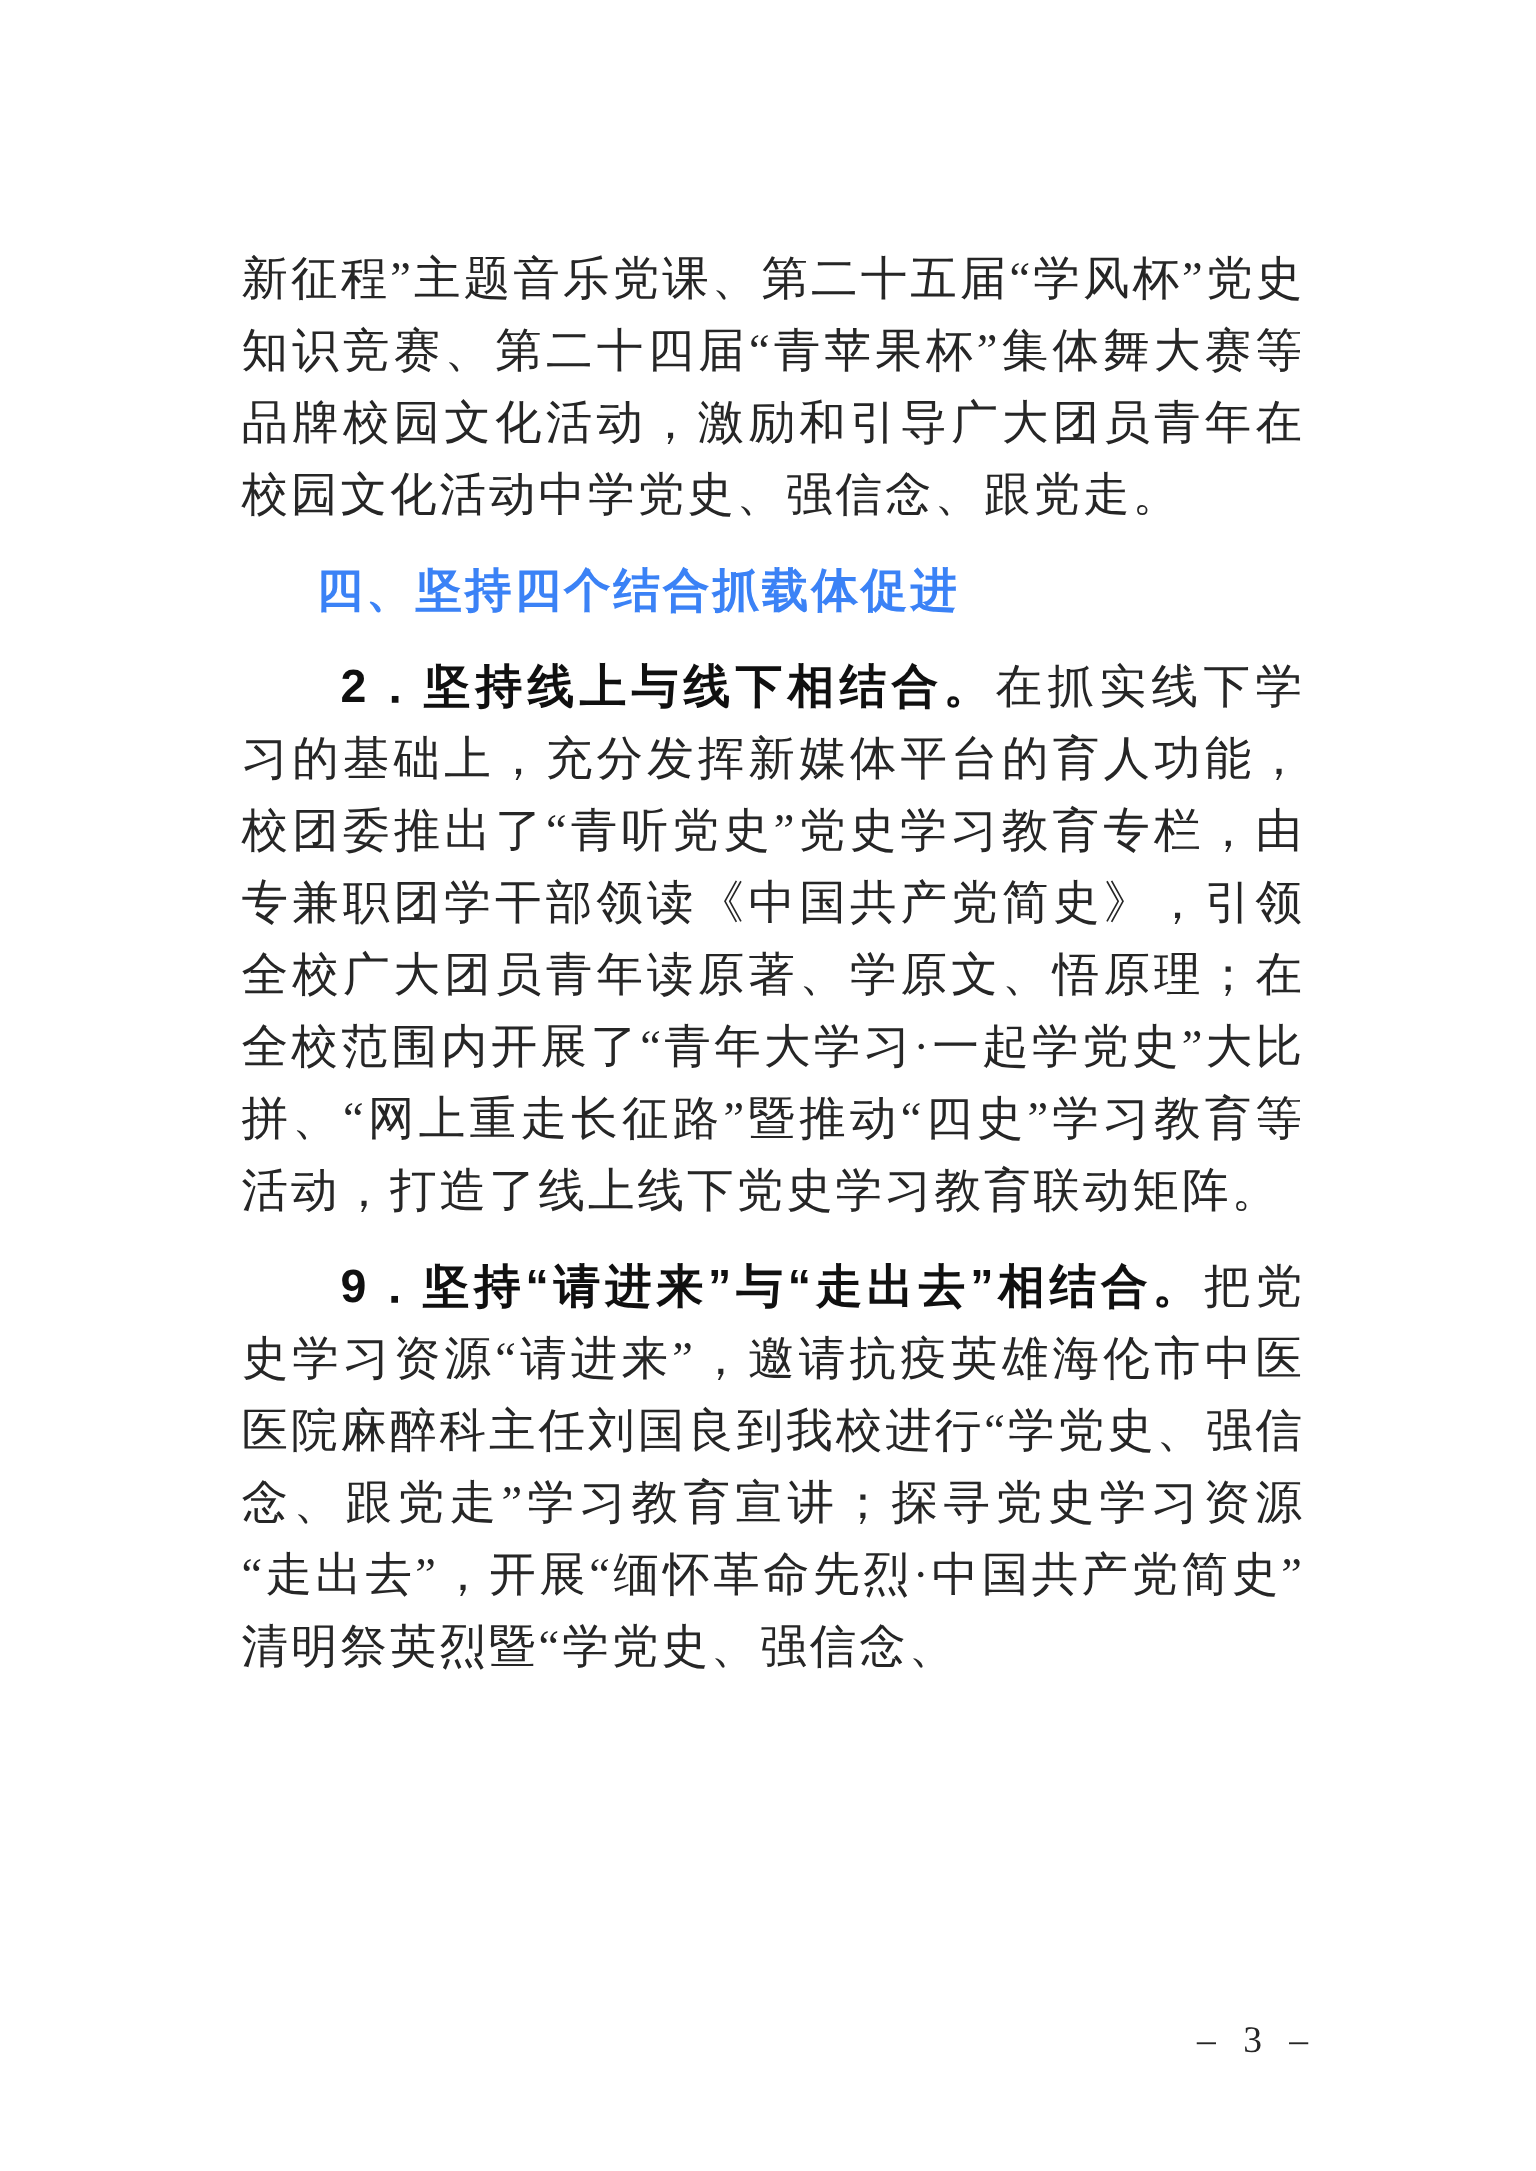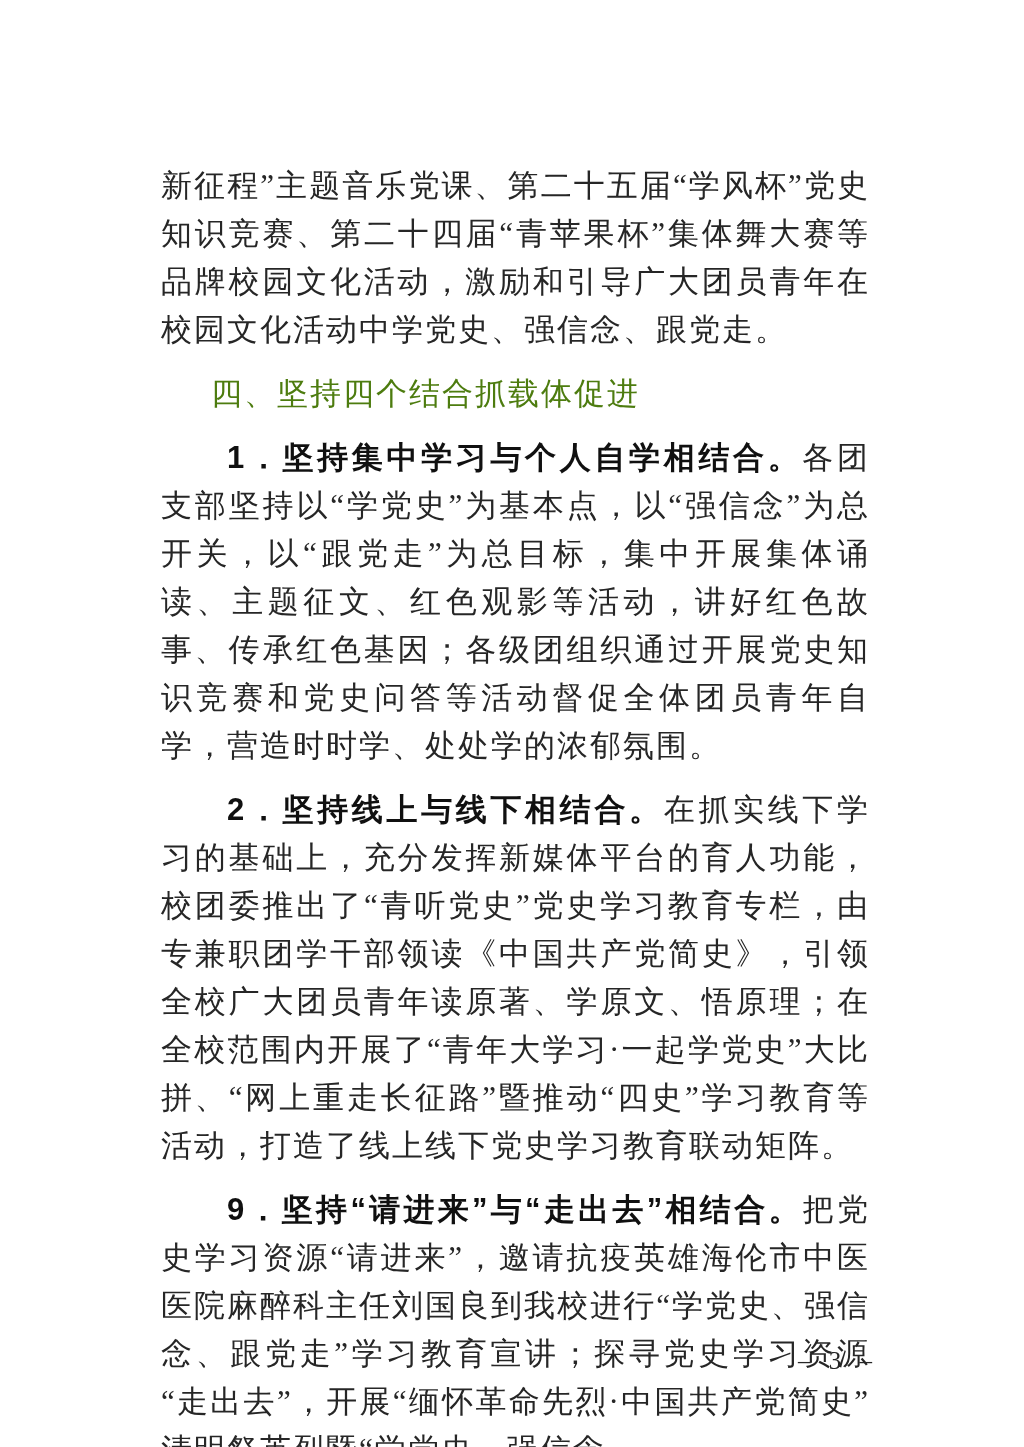--- a/index.html
+++ b/index.html
@@ -33,22 +33,22 @@
   .para.indent {
     text-indent: 66px;
   }
   .heading {
     margin: 0;
     font-size: 31px;
     line-height: 48px;
     letter-spacing: 2px;
     text-indent: 66px;
     font-family: "Liberation Sans", sans-serif;
-    font-weight: 400;
-    color: #4d7c0f;
+    font-weight: 700;
+    color: #3b82f6;
   }
   .lead {
     font-weight: 700;
     font-family: "Liberation Sans", sans-serif;
     color: #101010;
   }
   .page-number {
     position: absolute;
     top: 1347px;
     right: 146px;
@@ -60,21 +60,20 @@
 </style>
 </head>
 <body>
 
 <div class="page">
 
   <p class="para"><span>新征程”主题音乐党课、第二十五届“学风杯”党史知识竞赛、第二十四届“青苹果杯”集体舞大赛等品牌校园文化活动，激励和引导广大团员青年在校园文化活动中学党史、强信念、跟党走。</span></p>
 
   <h2 class="heading">四、坚持四个结合抓载体促进</h2>
 
-  <p class="para indent"><span class="lead">1．坚持集中学习与个人自学相结合。</span><span>各团支部坚持以“学党史”为基本点，以“强信念”为总开关，以“跟党走”为总目标，集中开展集体诵读、主题征文、红色观影等活动，讲好红色故事、传承红色基因；各级团组织通过开展党史知识竞赛和党史问答等活动督促全体团员青年自学，营造时时学、处处学的浓郁氛围。</span></p>
 
   <p class="para indent"><span class="lead">2．坚持线上与线下相结合。</span><span>在抓实线下学习的基础上，充分发挥新媒体平台的育人功能，校团委推出了“青听党史”党史学习教育专栏，由专兼职团学干部领读《中国共产党简史》，引领全校广大团员青年读原著、学原文、悟原理；在全校范围内开展了“青年大学习·一起学党史”大比拼、“网上重走长征路”暨推动“四史”学习教育等活动，打造了线上线下党史学习教育联动矩阵。</span></p>
 
   <p class="para indent"><span class="lead">9．坚持“请进来”与“走出去”相结合。</span><span>把党史学习资源“请进来”，邀请抗疫英雄海伦市中医医院麻醉科主任刘国良到我校进行“学党史、强信念、跟党走”学习教育宣讲；探寻党史学习资源“走出去”，开展“缅怀革命先烈·中国共产党简史”清明祭英烈暨“学党史、强信念、</span></p>
 
 </div>
 
 <div class="page-number">– 3 –</div>
 
 </body></html>

